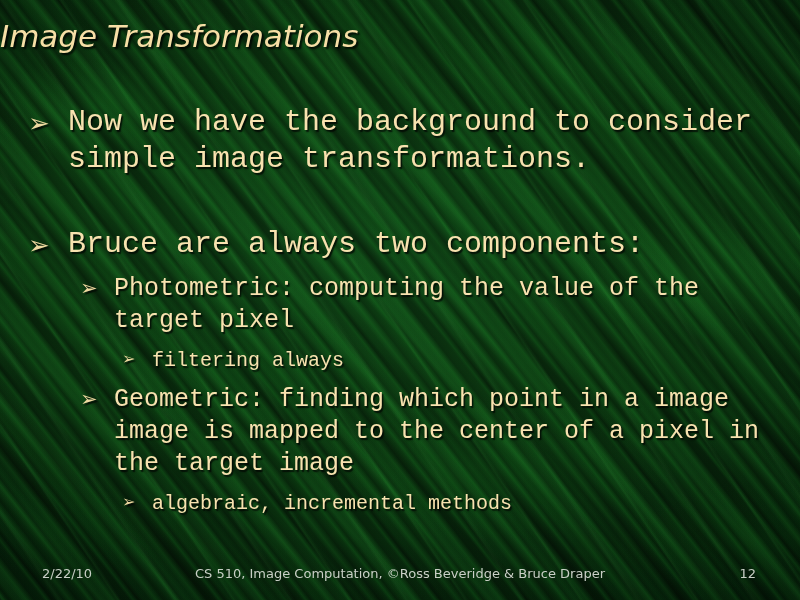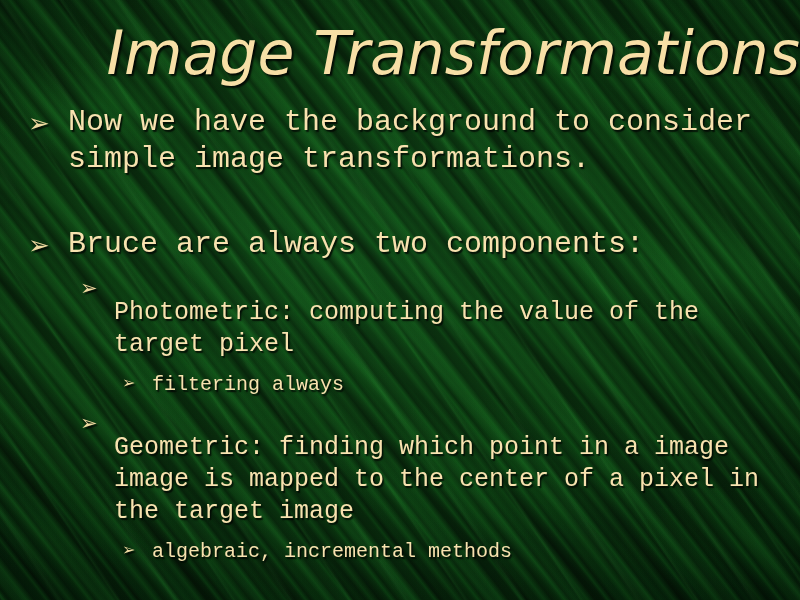--- a/index.html
+++ b/index.html
@@ -85,22 +85,22 @@
     position: relative;
     width: 100%;
     height: 100%;
   }
 
   .slide-title {
     position: absolute;
     top: 18px;
     left: 0;
     width: 100%;
-    text-align: right;
-    font-size: 60px;
+    text-align: left;
+    font-size: 31px;
     font-style: italic;
     font-weight: 400;
     color: #F7DFA6;
     letter-spacing: 0px;
     text-shadow: 2px 2px 2px rgba(0,0,0,0.85);
     white-space: nowrap;
   }
 
   .body-block {
     position: absolute;
@@ -141,21 +141,20 @@
   
   .lvl2 { margin-left: 52px; }
   .lvl2 .bullet-mark {
     width: 34px;
     font-size: 21px;
     padding-top: 5px;
   }
   .lvl2 .bullet-text {
     font-size: 25px;
     line-height: 32px;
-    margin-top: 24px;
   }
 
   
   .lvl3 { margin-left: 94px; }
   .lvl3 .bullet-mark {
     width: 30px;
     font-size: 16px;
     padding-top: 4px;
   }
   .lvl3 .bullet-text {
@@ -249,15 +248,20 @@
 
       <div class="gap-small"></div>
 
       <div class="bullet-row lvl3">
         <span class="bullet-mark">➢</span>
         <span class="bullet-text">algebraic, incremental methods</span>
       </div>
 
     </div>
 
+    <div class="footer">
+      <span class="footer-date">2/22/10</span>
+      <span class="footer-center">CS 510, Image Computation, ©Ross Beveridge &amp; Bruce Draper</span>
+      <span class="footer-page">12</span>
+    </div>
 
   </div>
 </div>
 
 </body></html>

